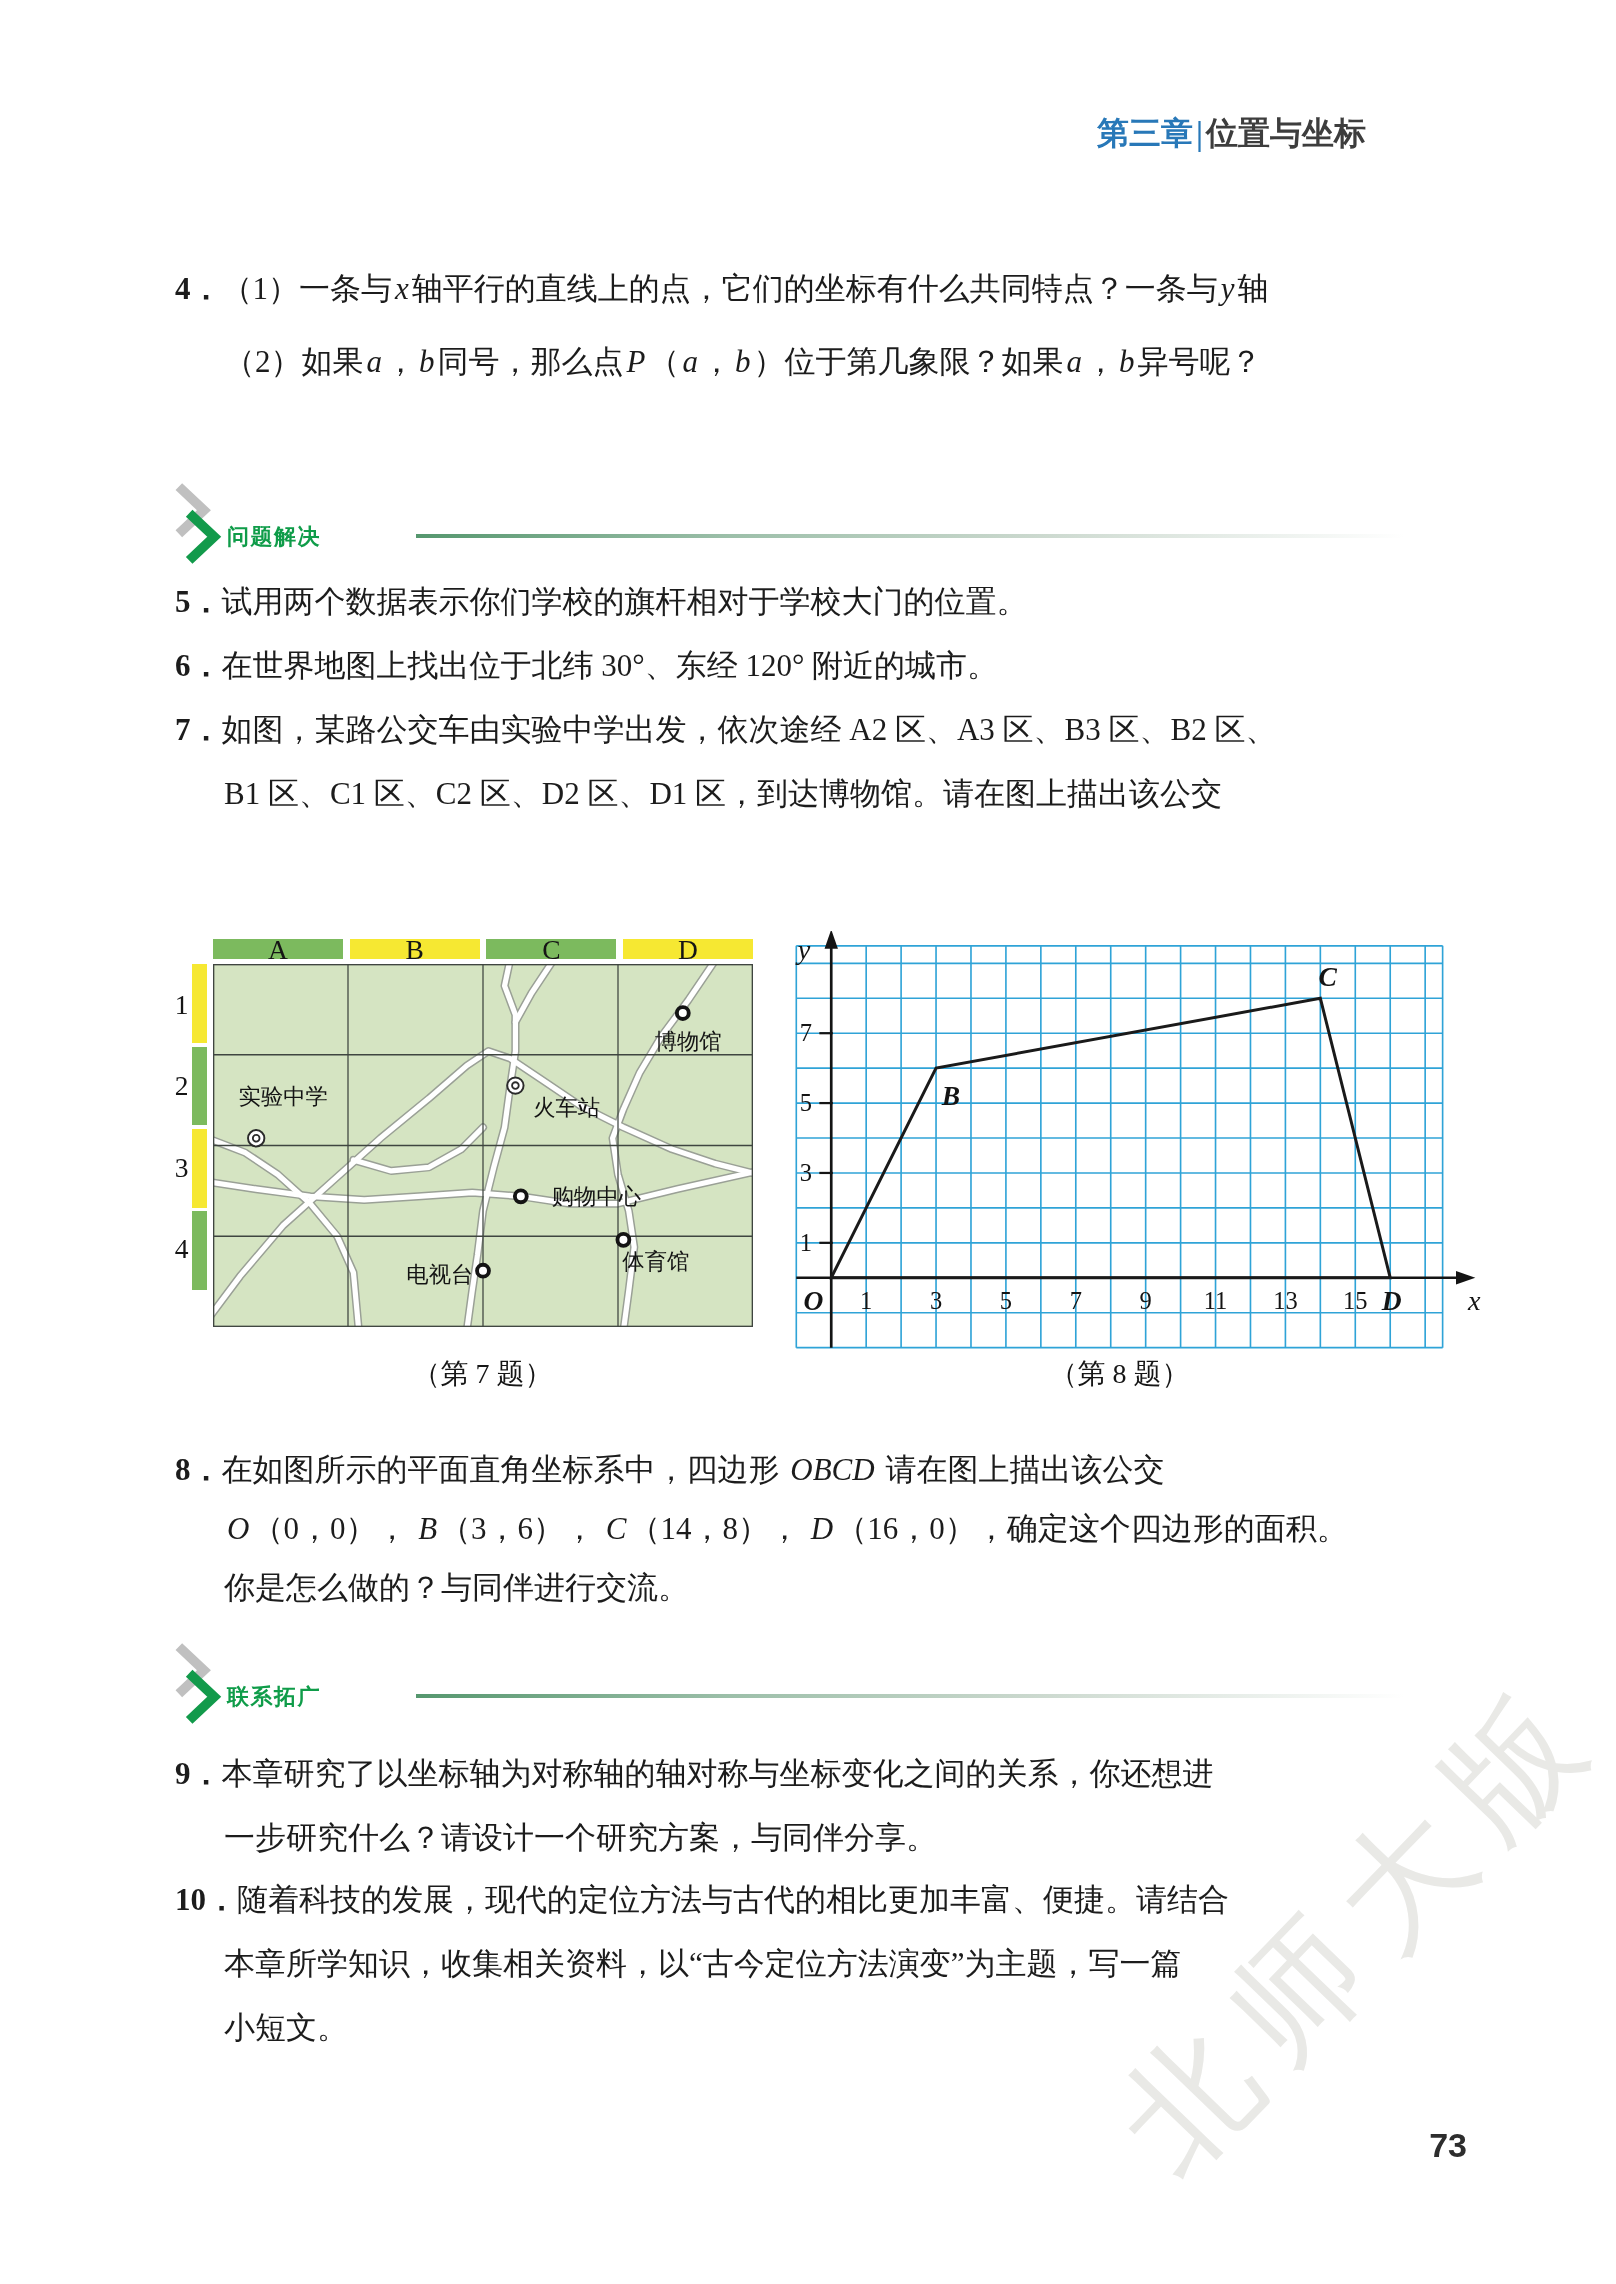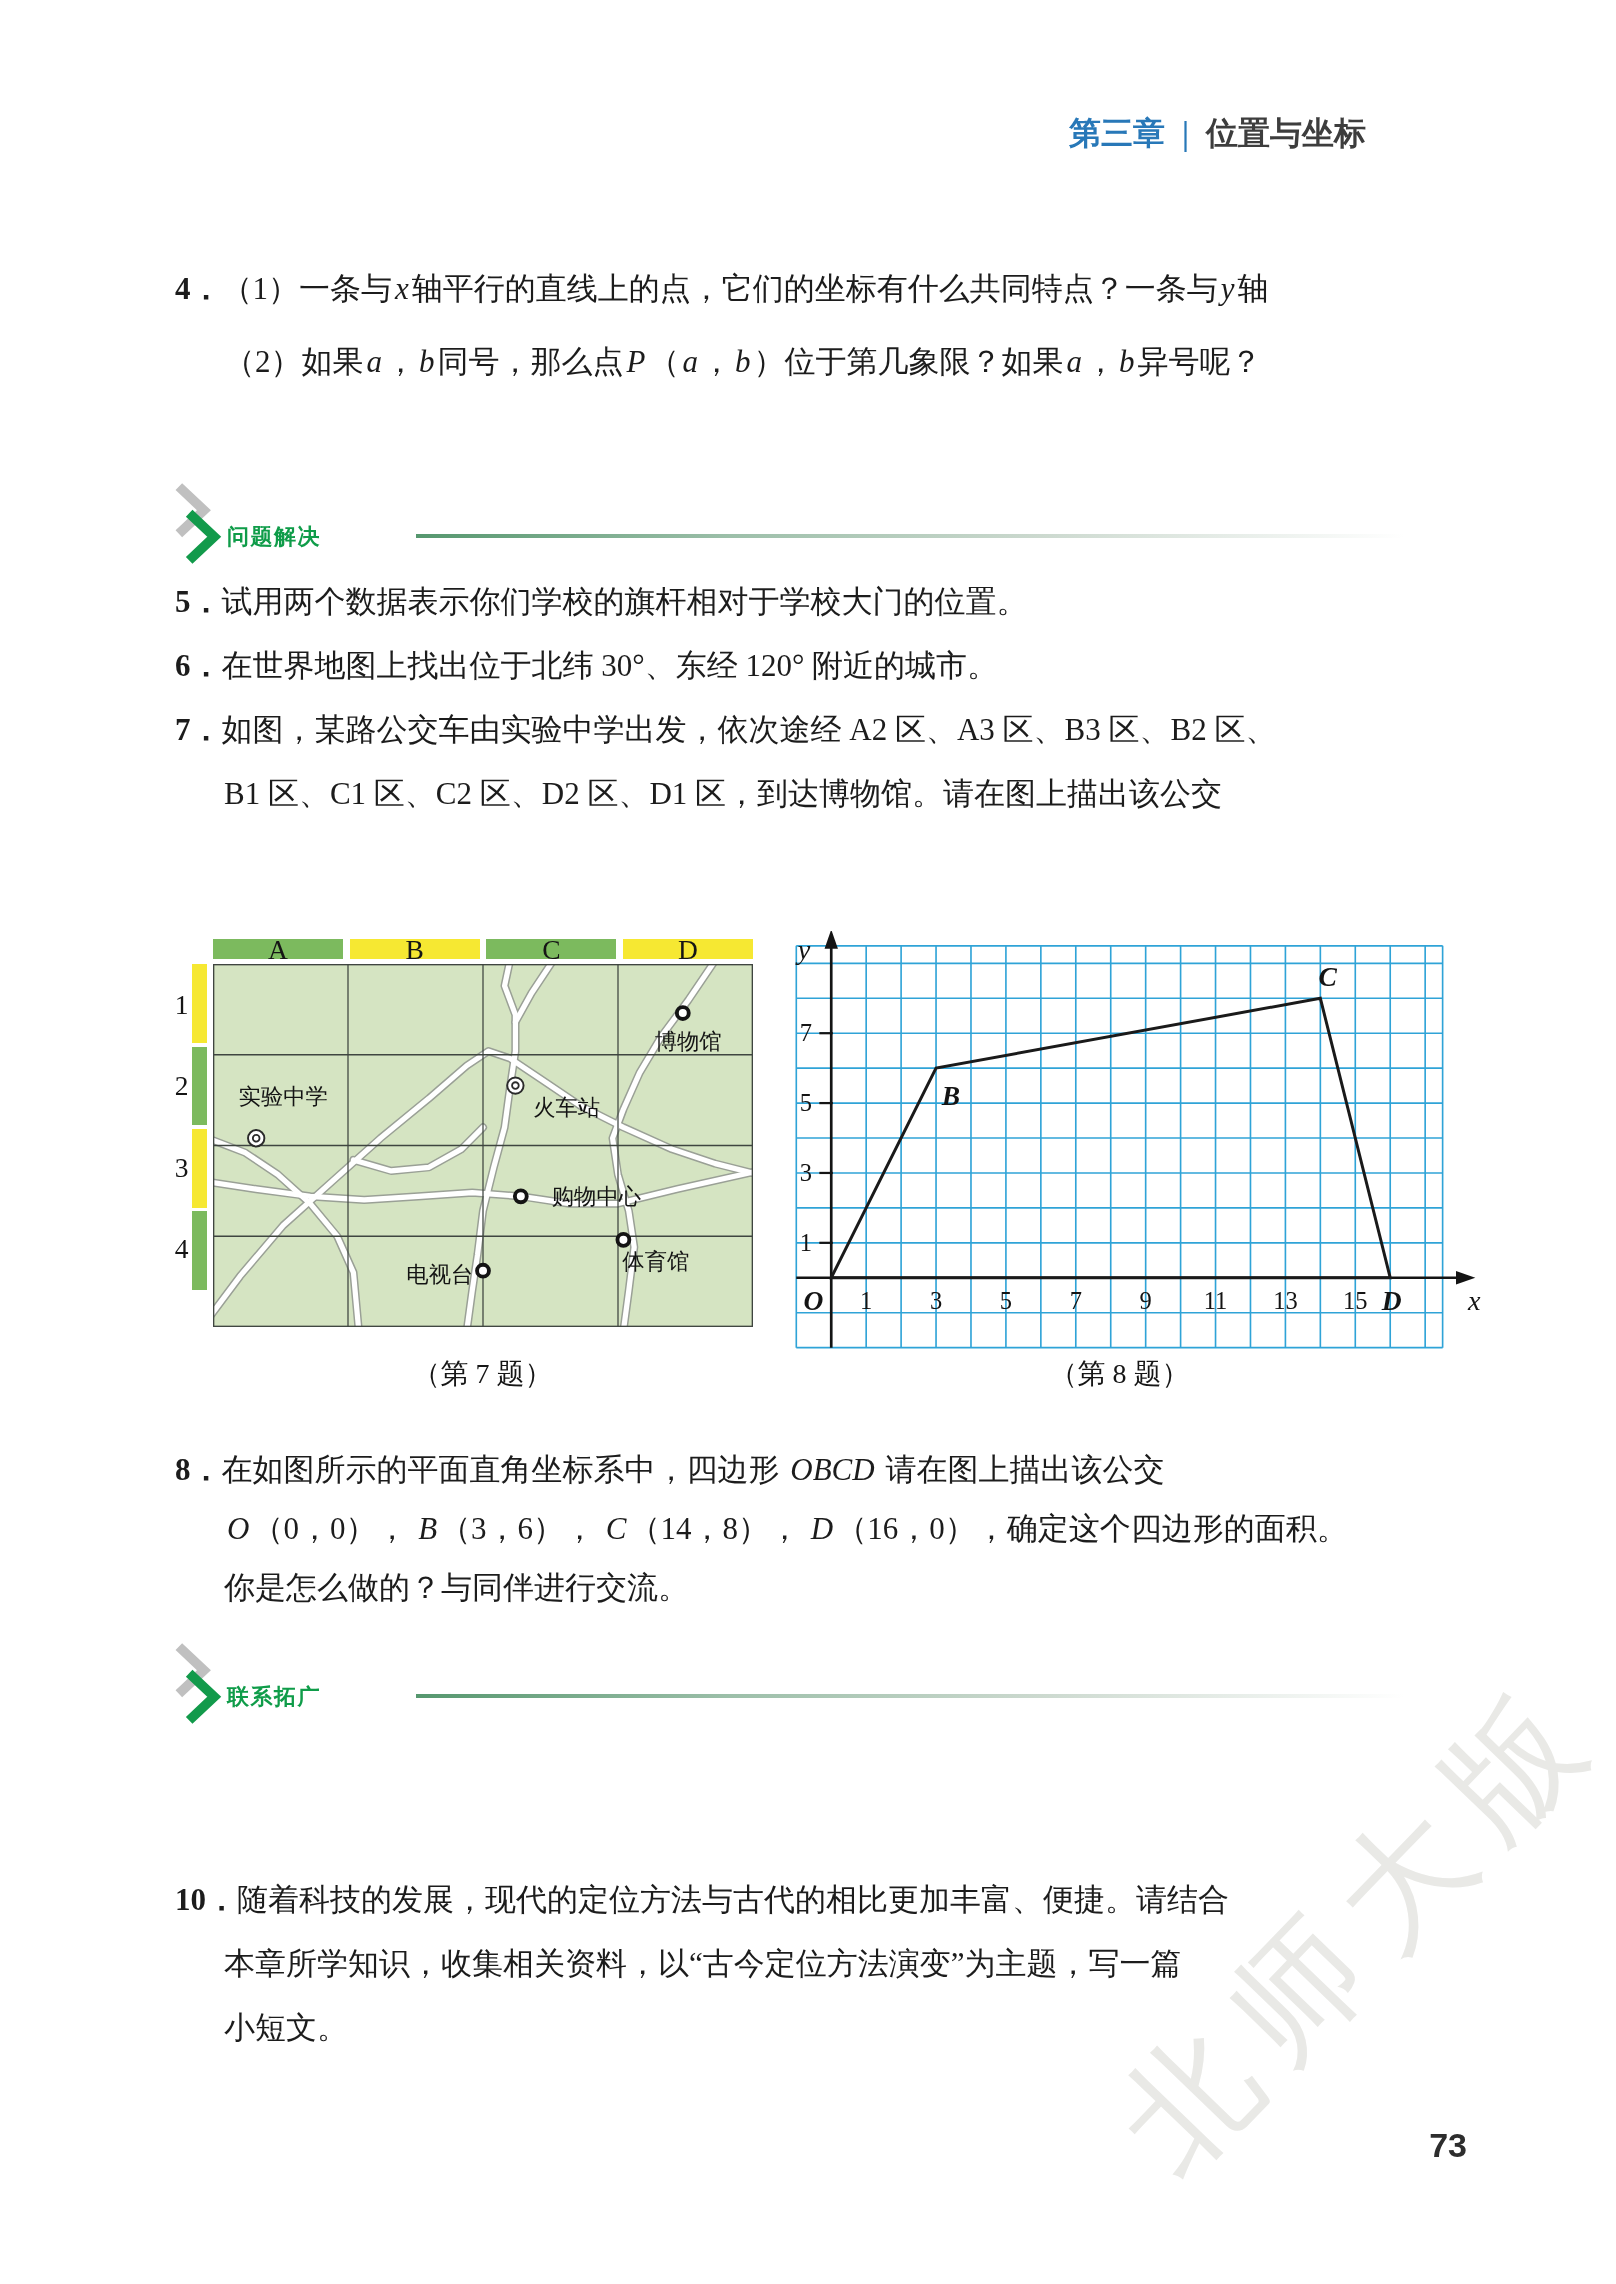--- a/index.html
+++ b/index.html
@@ -1,19 +1,19 @@
 <!DOCTYPE html>
 <html style="font-size:12px"><head>
 <meta charset="utf-8">
 <style>
   html,body{margin:0;padding:0;background:#ffffff;}
   .page{position:relative;width:1617px;height:2284px;background:#fff;overflow:hidden;
         font-family:"Liberation Serif","DejaVu Serif",serif;color:#1c1c1c;}
   
-  .header{position:absolute;top:112px;right:251px;display:flex;align-items:center;gap:17px;
+  .header{position:absolute;top:112px;right:251px;display:flex;align-items:center;gap:3px;
           font-family:"Liberation Sans","DejaVu Sans",sans-serif;font-weight:bold;font-size:32px;}
   .header .chapter{color:#2878b8;}
   .header .divider{color:#2878b8;font-weight:400;font-size:27px;transform:scaleY(1.25);}
   .header .title{color:#3d3d3d;}
   
   .problem{position:absolute;left:175px;width:1324px;font-size:31px;z-index:2;}
   .line{height:64px;line-height:64px;white-space:nowrap;}
   .q8 .line{height:59px;line-height:59px;}
   .qnum{font-weight:bold;}
   .mvar{font-style:italic;font-family:"Liberation Serif",serif;padding:0 3px;}
@@ -230,20 +230,24 @@
 
   <div class="section" id="sec2">
     <svg class="chev" width="59" height="89" viewBox="0 0 80 120">
       <polyline points="12,10 46,42 12,74" fill="none" stroke="#c0c0c0" stroke-width="13"></polyline>
       <polyline points="26,46 60,78 26,110" fill="none" stroke="#129a4b" stroke-width="13"></polyline>
     </svg>
     <span class="label">联系拓广</span>
     <div class="rule"></div>
   </div>
 
+  <div class="problem" id="q9">
+      <div class="line"><span class="qnum">9．</span><span>本章研究了以坐标轴为对称轴的轴对称与坐标变化之间的关系，你还想进</span></div>
+      <div class="line ind-1"><span>一步研究什么？请设计一个研究方案，与同伴分享。</span></div>
+    </div>
   <div class="problem" id="q10">
       <div class="line"><span class="qnum">10．</span><span>随着科技的发展，现代的定位方法与古代的相比更加丰富、便捷。请结合</span></div>
       <div class="line ind-1"><span>本章所学知识，收集相关资料，以“古今定位方法演变”为主题，写一篇</span></div>
       <div class="line ind-1"><span>小短文。</span></div>
     </div>
 
   <div class="page-number">73</div>
 </div>
 
 

